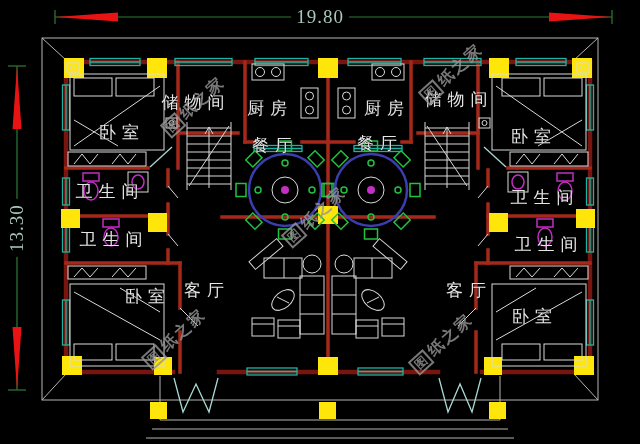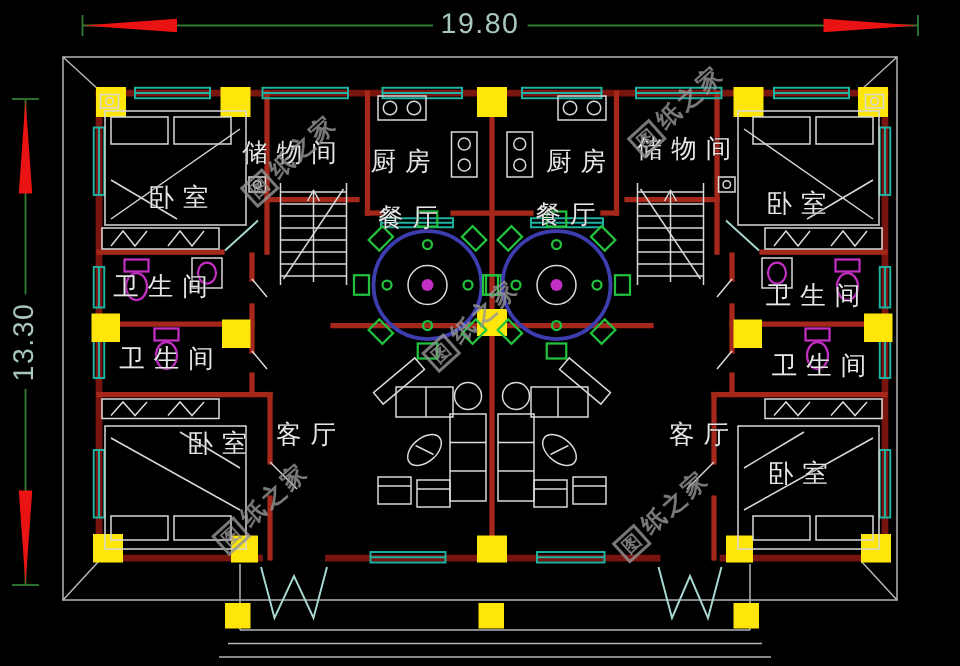--- a/index.html
+++ b/index.html
@@ -1,19 +1,19 @@
 <!DOCTYPE html>
 <html style="--background: #000000; --wall: #77150e; --wall-bright: #a5281b; --window: #1fb3a3; --column: #ffe60a; --furniture: #d9d9d9; --chair: #22c13e; --table-ring: #3d3db0; --fixture: #c32ec3; --dim-line: #2e7d32; --dim-arrow: #e91313; --dim-text: #a8c6bd; --label: #e6e6e6; --eave: #b5b5b5; --door: #a8d8d2; --watermark: #969696;"><head>
 <meta charset="utf-8">
 <style>
   html,body{margin:0;padding:0;background:#000;}
   #canvas{
     position:relative;width:640px;height:444px;overflow:hidden;
     background:var(--background,#000);
-    font-family:Liberation Sans, sans-serif;
+    font-family:Liberation Serif, serif;
   }
   #plan-svg{position:absolute;left:0;top:0;}
   
   .wall{stroke:var(--wall);stroke-width:4.5;fill:none;stroke-linecap:square;}
   .wallb{stroke:var(--wall-bright);stroke-width:3.5;fill:none;stroke-linecap:square;}
   .win{stroke:var(--window);stroke-width:1.3;fill:none;}
   .eave{stroke:var(--eave);stroke-width:1;fill:none;}
   .furn{stroke:var(--furniture);stroke-width:1;fill:none;}
   .col{fill:var(--column);stroke:none;}
   .chair{stroke:var(--chair);stroke-width:1.5;fill:none;}

